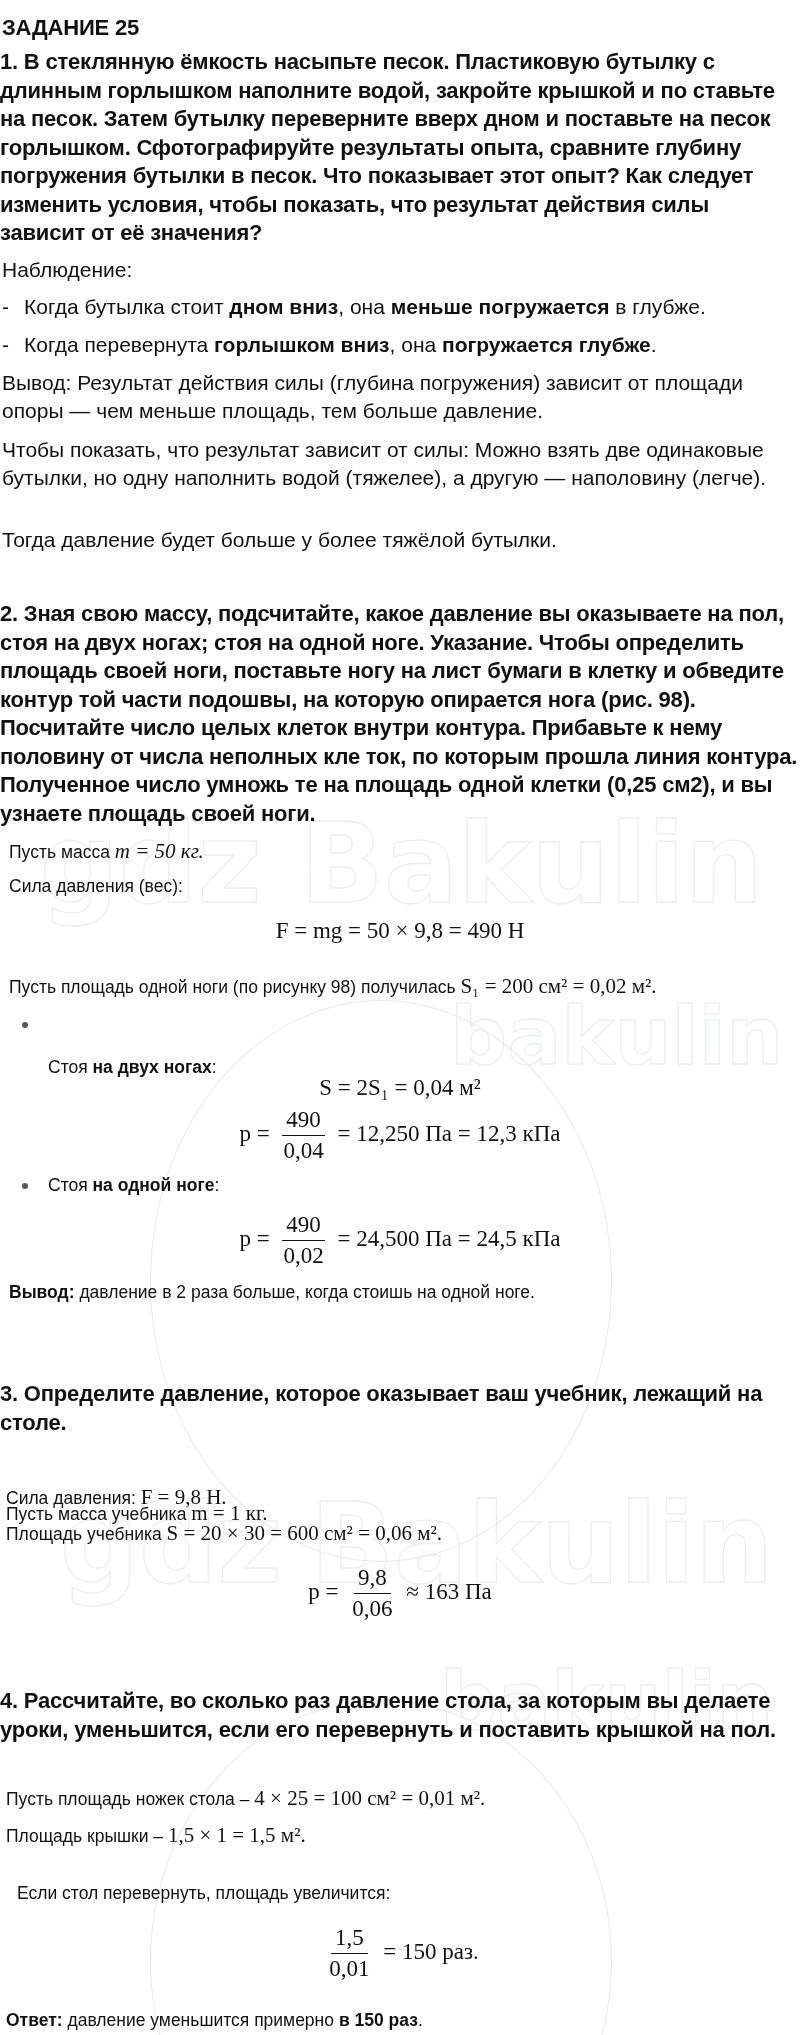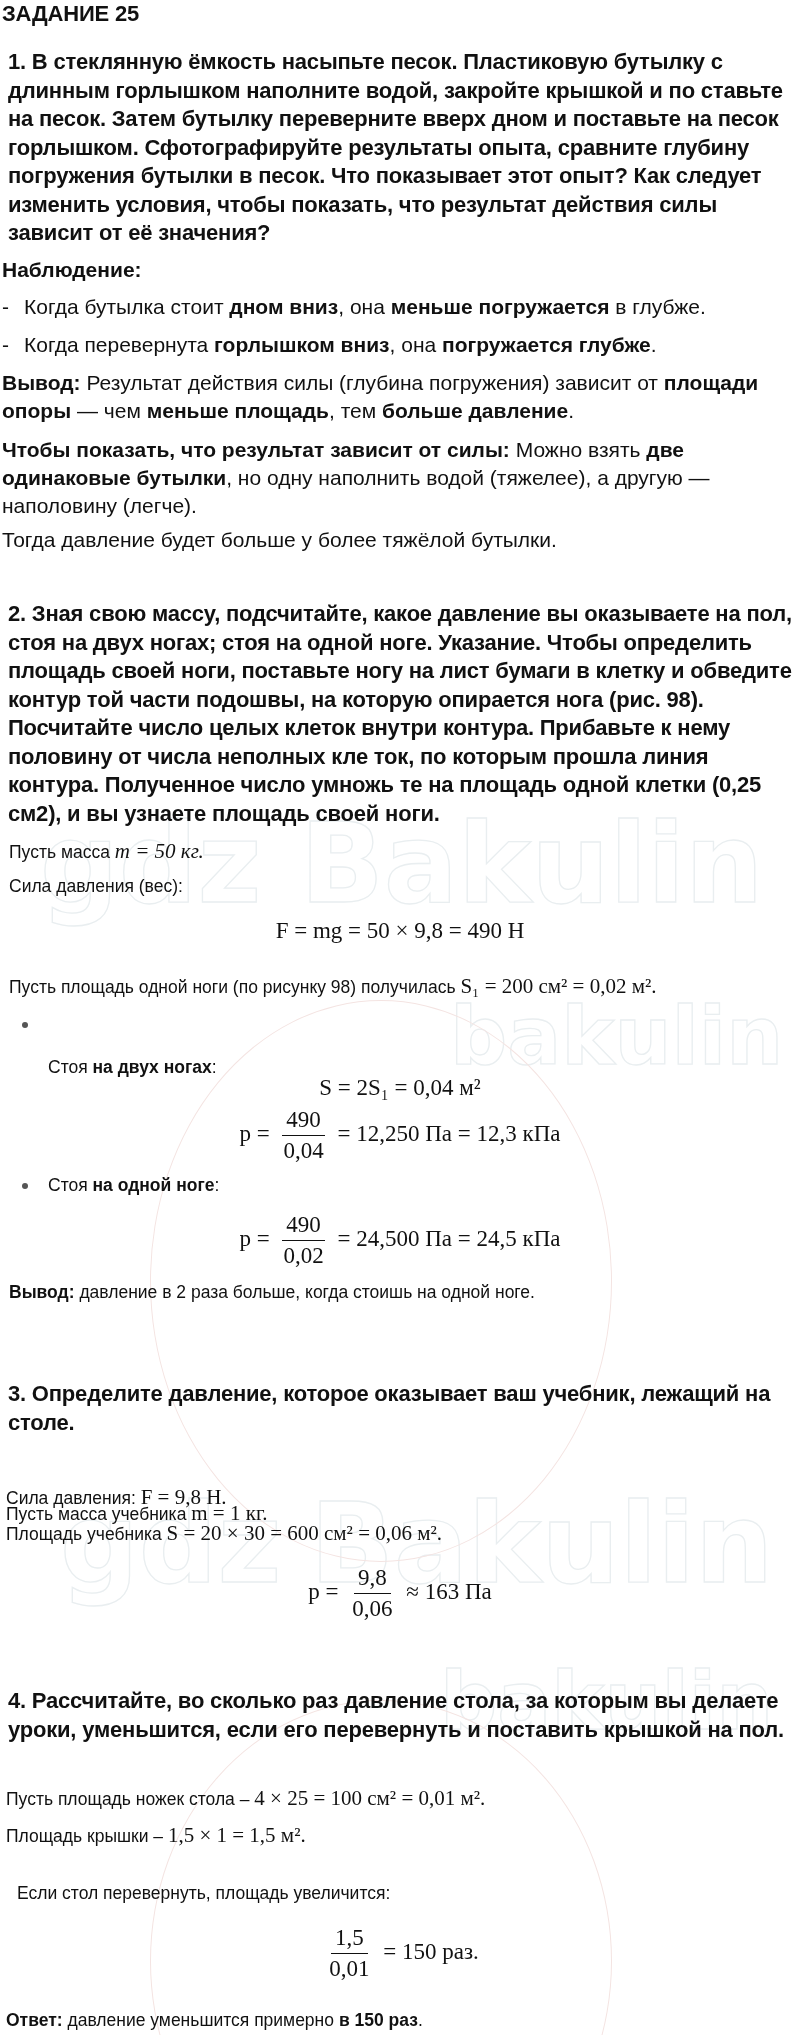--- a/index.html
+++ b/index.html
@@ -4,23 +4,23 @@
 <style>
   html, body { margin: 0; padding: 0; background: #ffffff; }
   body { width: 800px; height: 2035px; position: relative; overflow: hidden;
          font-family: "Liberation Sans", "DejaVu Sans", sans-serif; color: #111; }
   .wm { position: absolute; font-family: "DejaVu Sans", sans-serif; font-weight: bold;
         color: transparent; -webkit-text-stroke: 1.3px #e9eef0; pointer-events: none; z-index: 0; }
   .wm-face { position: absolute; border: 1.3px solid #f4e4e2; border-radius: 50%; pointer-events: none; z-index: 0; }
   .content { position: relative; z-index: 1; }
   .blk { position: absolute; left: 0; right: 0; }
   .h { font-weight: bold; font-size: 22px; line-height: 28px; letter-spacing: -0.2px; }
-  .task { font-weight: bold; font-size: 22px; line-height: 28.5px; letter-spacing: -0.2px; margin: 0; padding-left: 8px; }
+  .task { font-weight: bold; font-size: 22px; line-height: 28.5px; letter-spacing: -0.2px; margin: 0; padding-left: 0; }
   .p { font-size: 21px; line-height: 28px; margin: 0; padding-left: 2px; }
-  .p b { font-weight: bold; }
+  .p b { font-weight: normal; }
   .dash-item { font-size: 21px; line-height: 28px; padding-left: 2px; }
   .dash-item .dash { display: inline-block; width: 22px; }
   .sm { font-size: 17.5px; line-height: 26px; padding-left: 9px; }
   .math { font-family: "Liberation Serif", "DejaVu Serif", serif; font-size: 21px; }
   .mi { font-style: italic; }
   .center { position: absolute; left: 0; right: 0; text-align: center; }
   .frac { display: inline-flex; flex-direction: column; align-items: center; vertical-align: middle; margin: 0 4px; }
   .frac .num { border-bottom: 1.2px solid #111; padding: 0 4px 2px; line-height: 26px; text-align: right; }
   .frac .den { padding: 2px 4px 0; line-height: 26px; }
   .bullet { position: absolute; left: 28px; width: 6px; height: 6px; border-radius: 50%; background: #555; }
@@ -32,21 +32,21 @@
 <div class="wm" style="left:300px; top:800px; font-size:110px;">Bakulin</div>
 <div class="wm" style="left:450px; top:990px; font-size:80px;">bakulin</div>
 <div class="wm" style="left:60px; top:1480px; font-size:110px;">gdz</div>
 <div class="wm" style="left:310px; top:1480px; font-size:110px;">Bakulin</div>
 <div class="wm" style="left:440px; top:1655px; font-size:80px;">bakulin</div>
 <div class="wm-face" style="left:150px; top:1000px; width:460px; height:560px;"></div>
 <div class="wm-face" style="left:150px; top:1700px; width:460px; height:520px;"></div>
 
 <div class="content">
 
-  <div class="blk h" style="top:0; padding-left:2px;">ЗАДАНИЕ 25</div>
+  <div class="blk h" style="top:14px; padding-left:2px;">ЗАДАНИЕ 25</div>
 
   <div class="blk" style="top:48px; width:790px;">
     <p class="task">1. В стеклянную ёмкость насыпьте песок. Пластиковую бутылку с длинным горлышком наполните водой, закройте крышкой и по ставьте на песок. Затем бутылку переверните вверх дном и поставьте на песок горлышком. Сфотографируйте результаты опыта, сравните глубину погружения бутылки в песок. Что показывает этот опыт? Как следует изменить условия, чтобы показать, что результат действия силы зависит от её значения?</p>
   </div>
 
   <div class="blk p" style="top:256px;"><b>Наблюдение:</b></div>
 
   <div class="blk dash-item" style="top:293px;">
     <span class="dash">-</span><span>Когда бутылка стоит </span><b>дном вниз</b><span>, она </span><b>меньше погружается</b><span> в глубже.</span>
   </div>

